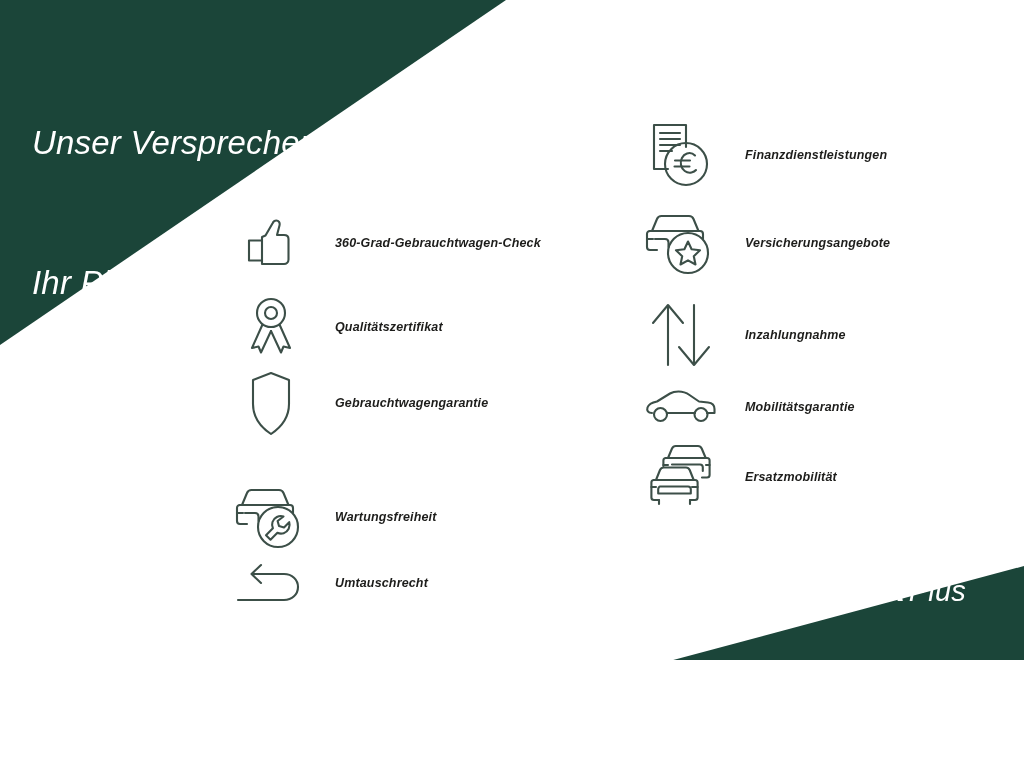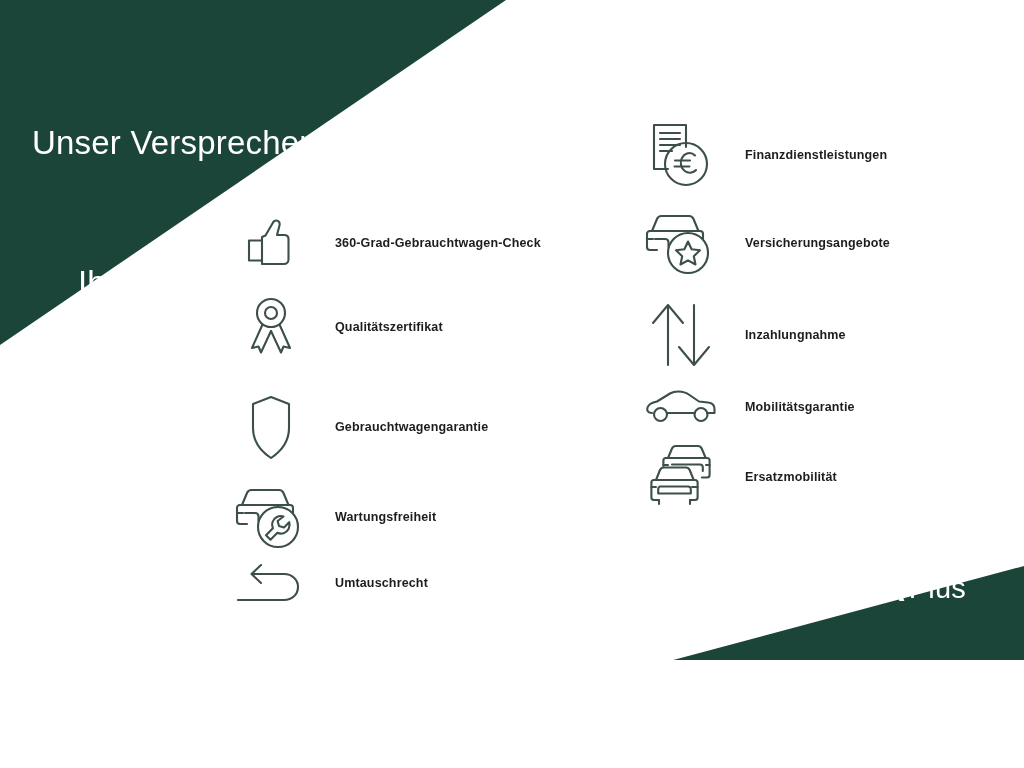--- a/index.html
+++ b/index.html
@@ -8,20 +8,21 @@
     padding: 0;
     background: #ffffff;
   }
   #stage {
     position: relative;
     width: 1024px;
     height: 660px;
     overflow: hidden;
     background: #3b82f6;
     font-family: "Liberation Sans", "DejaVu Sans", sans-serif;
+    font-style: italic;
   }
 
   
   .bg-layer {
     position: absolute;
     inset: 0;
     width: 1024px;
     height: 768px;
     pointer-events: none;
   }
@@ -32,21 +33,21 @@
     left: 32px;
     top: 26px;
     color: #ffffff;
     font-size: 33px;
     line-height: 1.42;
     font-weight: 400;
     letter-spacing: 0.2px;
     white-space: pre;
   }
   .headline .l1 { display: block; }
-  .headline .l2 { display: block; margin-left: 46px; }
+  .headline .l2 { display: block; }
 
   
   .col {
     position: absolute;
   }
   .col-left  { left: 232px; top: 200px; width: 380px; }
   .col-right { left: 642px; top: 112px; width: 360px; }
 
   .feature {
     position: absolute;
@@ -79,21 +80,21 @@
   
   .logo-block {
     position: absolute;
     right: 58px;
     bottom: 54px;
     text-align: right;
     color: #ffffff;
   }
   .logo-row {
     display: flex;
-    align-items: center;
+    align-items: flex-end;
     justify-content: flex-end;
   }
   .logo-skoda {
     font-size: 35px;
     font-weight: 700;
     letter-spacing: 3.4px;
     line-height: 1;
     color: #ffffff;
   }
   .logo-plus {
@@ -149,21 +150,21 @@
         <svg width="62" height="66" viewBox="0 0 62 66" fill="none" stroke="#3C4F48" stroke-width="2.1" stroke-linecap="round" stroke-linejoin="round">
           <circle cx="31" cy="19" r="14"></circle>
           <circle cx="31" cy="19" r="6"></circle>
           <path d="M22.5 30.5 L12 54 L18.5 52.5 L21 58.5 L31 37"></path>
           <path d="M39.5 30.5 L50 54 L43.5 52.5 L41 58.5 L31 37"></path>
         </svg>
       </span>
       <span class="flabel">Qualitätszertifikat</span>
     </div>
 
-    <div class="feature" style="top:188px;">
+    <div class="feature" style="top:164px;">
       <span class="icon-box">
         <svg width="58" height="70" viewBox="0 0 58 70" fill="none" stroke="#3C4F48" stroke-width="2.1" stroke-linecap="round" stroke-linejoin="round">
           <path d="M29 5 L47 12 L47 36 C47 50 38 60 29 66
                    C20 60 11 50 11 36 L11 12 Z"></path>
         </svg>
       </span>
       <span class="flabel">Gebrauchtwagengarantie</span>
     </div>
 
     <div class="feature" style="top:278px;">

